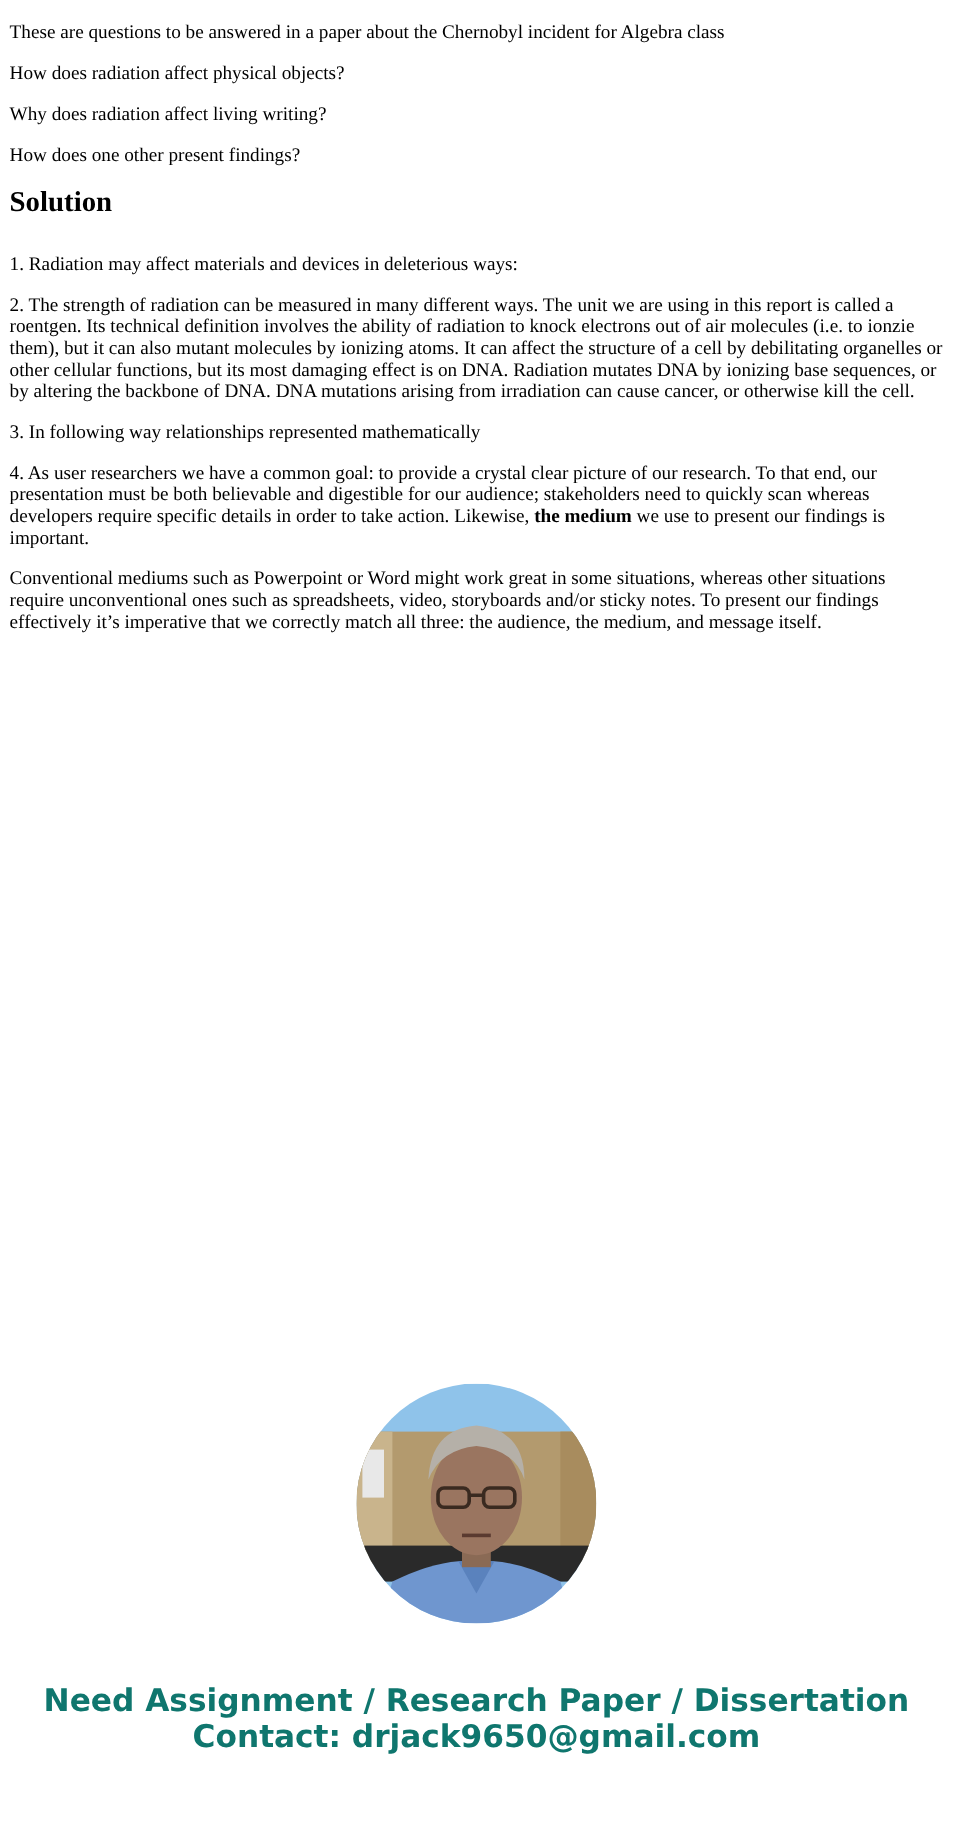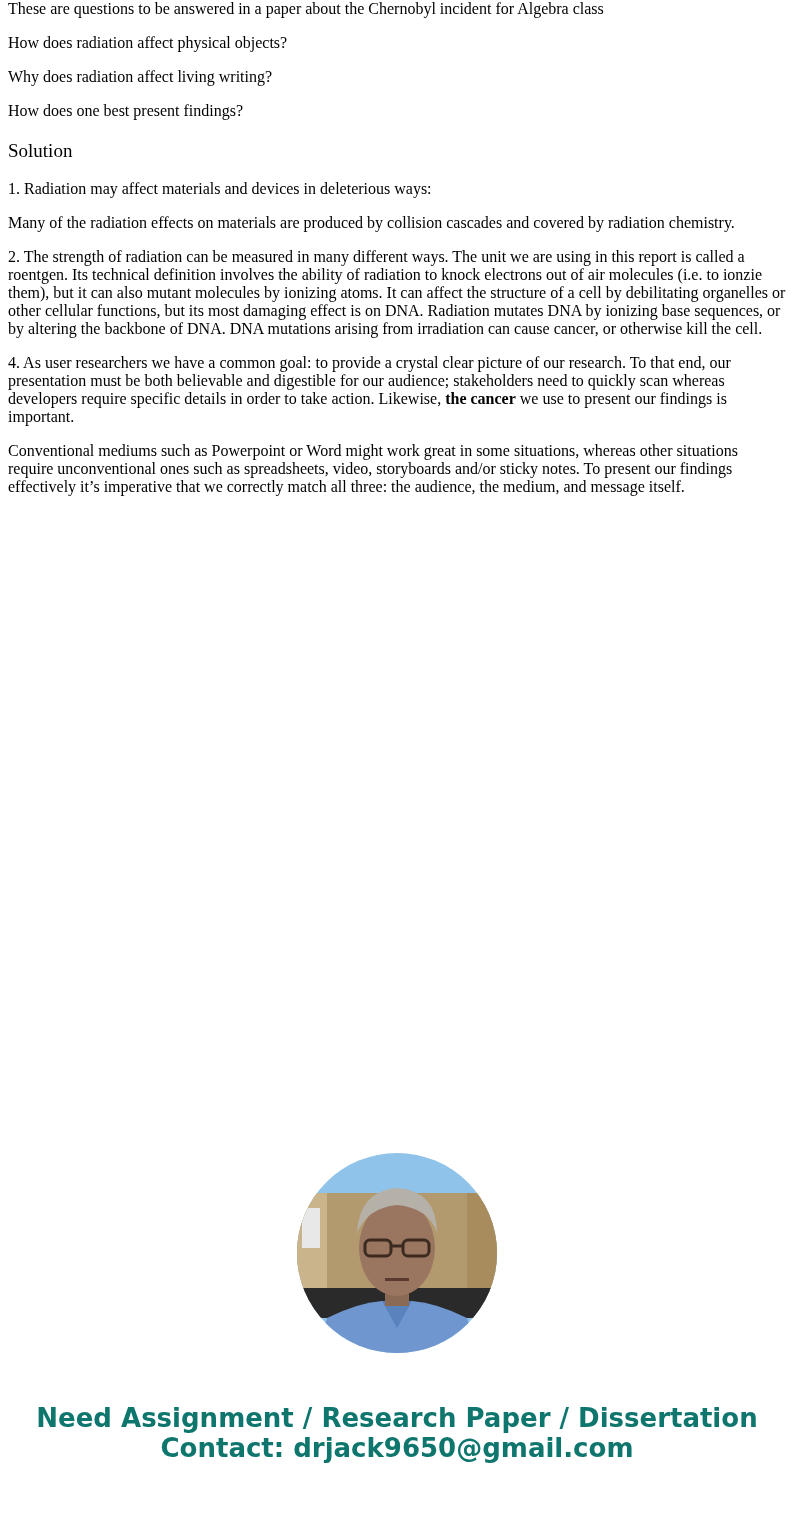--- a/index.html
+++ b/index.html
@@ -6,27 +6,27 @@
     body {
       width: 794px;
       height: 1523px;
       position: relative;
       overflow: hidden;
       font-family: "Liberation Serif", serif;
       font-size: 16px;
       line-height: 18px;
       color: #000000;
     }
-    .content { padding: 0 8px 0 8px; }
+    .content { padding: 19px 8px 0 8px; }
     p { margin: 0 0 16px 0; }
     h3 {
-      margin: 20px 0 19px 0;
-      font-size: 19px;
+      margin: 20px 0 32px 0;
+      font-size: 24px;
       line-height: 21px;
-      font-weight: normal;
+      font-weight: bold;
     }
     .avatar-wrap {
       position: absolute;
       left: 297px;
       top: 1153px;
       width: 200px;
       height: 200px;
       border-radius: 50%;
       overflow: hidden;
     }
@@ -44,28 +44,28 @@
     }
     .cta div { display: block; }
   </style>
 </head>
 <body>
 
 <div class="content">
   <p>These are questions to be answered in a paper about the Chernobyl incident for Algebra class</p>
   <p>How does radiation affect physical objects?</p>
   <p>Why does radiation affect living writing?</p>
-  <p>How does one best present findings?</p>
+  <p>How does one other present findings?</p>
 
   <h3>Solution</h3>
 
   <p>1. Radiation may affect materials and devices in deleterious ways:</p>
-  <p>Many of the radiation effects on materials are produced by collision cascades and covered by radiation chemistry.</p>
   <p>2. The strength of radiation can be measured in many different ways. The unit we are using in this report is called a roentgen. Its technical definition involves the ability of radiation to knock electrons out of air molecules (i.e. to ionzie them), but it can also mutant molecules by ionizing atoms. It can affect the structure of a cell by debilitating organelles or other cellular functions, but its most damaging effect is on DNA. Radiation mutates DNA by ionizing base sequences, or by altering the backbone of DNA. DNA mutations arising from irradiation can cause cancer, or otherwise kill the cell.</p>
-  <p><span>4. As user researchers we have a common goal: to provide a crystal clear picture of our research. To that end, our presentation must be both believable and digestible for our audience; stakeholders need to quickly scan whereas developers require specific details in order to take action. Likewise, </span><b>the cancer</b><span> we use to present our findings is important.</span></p>
+  <p>3. In following way relationships represented mathematically</p>
+  <p><span>4. As user researchers we have a common goal: to provide a crystal clear picture of our research. To that end, our presentation must be both believable and digestible for our audience; stakeholders need to quickly scan whereas developers require specific details in order to take action. Likewise, </span><b>the medium</b><span> we use to present our findings is important.</span></p>
   <p>Conventional mediums such as Powerpoint or Word might work great in some situations, whereas other situations require unconventional ones such as spreadsheets, video, storyboards and/or sticky notes. To present our findings effectively it’s imperative that we correctly match all three: the audience, the medium, and message itself.</p>
 </div>
 
 <div class="avatar-wrap">
   <svg width="200" height="200" viewBox="0 0 200 200">
     <rect x="0" y="0" width="200" height="200" fill="#8fc3ea"></rect>
     <rect x="0" y="40" width="200" height="110" fill="#b39a6e"></rect>
     <rect x="0" y="40" width="30" height="100" fill="#c9b48c"></rect>
     <rect x="170" y="40" width="30" height="100" fill="#a88c5e"></rect>
     <rect x="5" y="55" width="18" height="40" fill="#e8e8e8"></rect>

